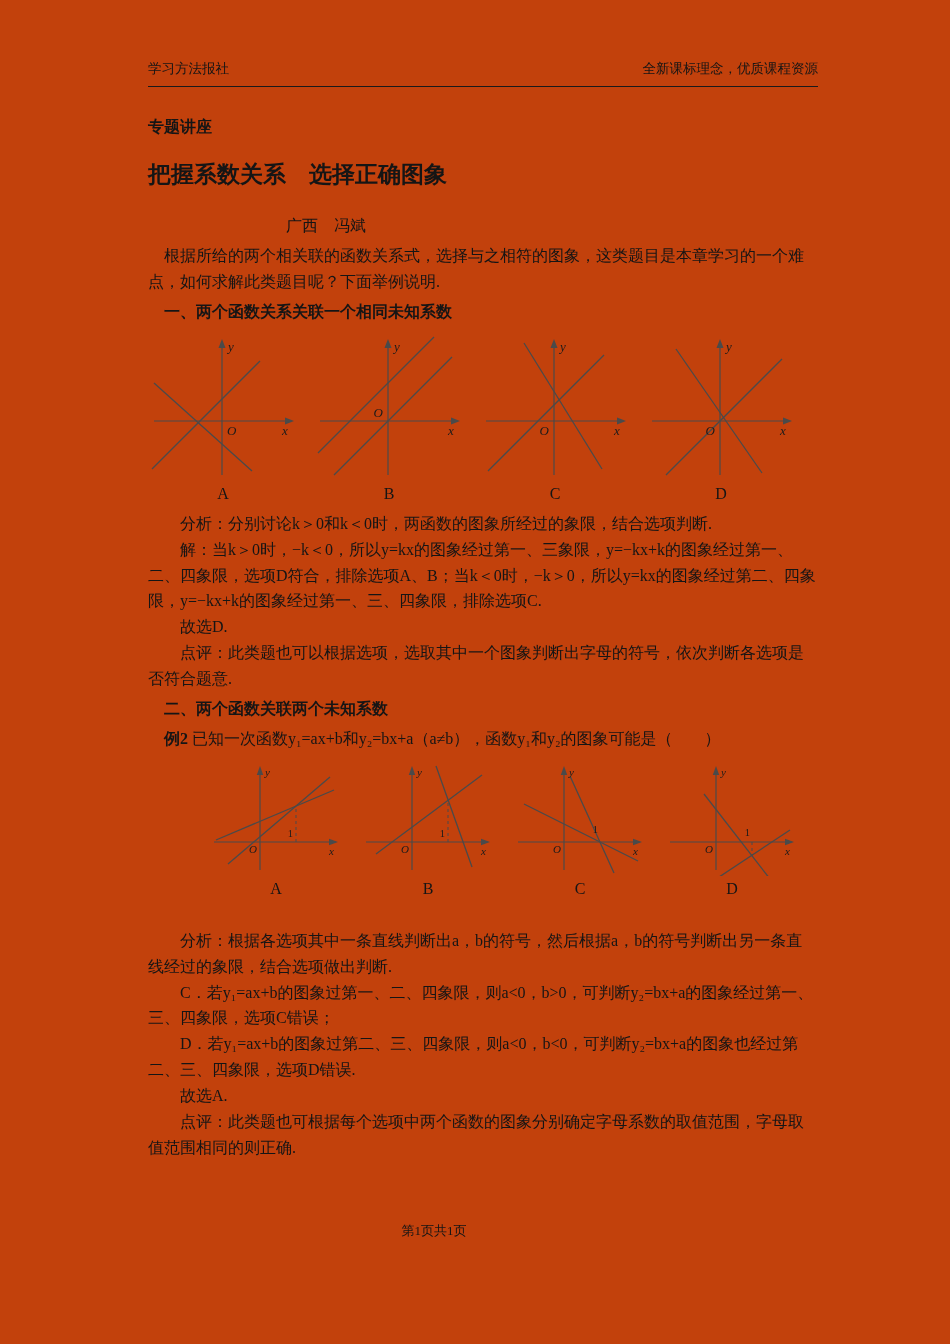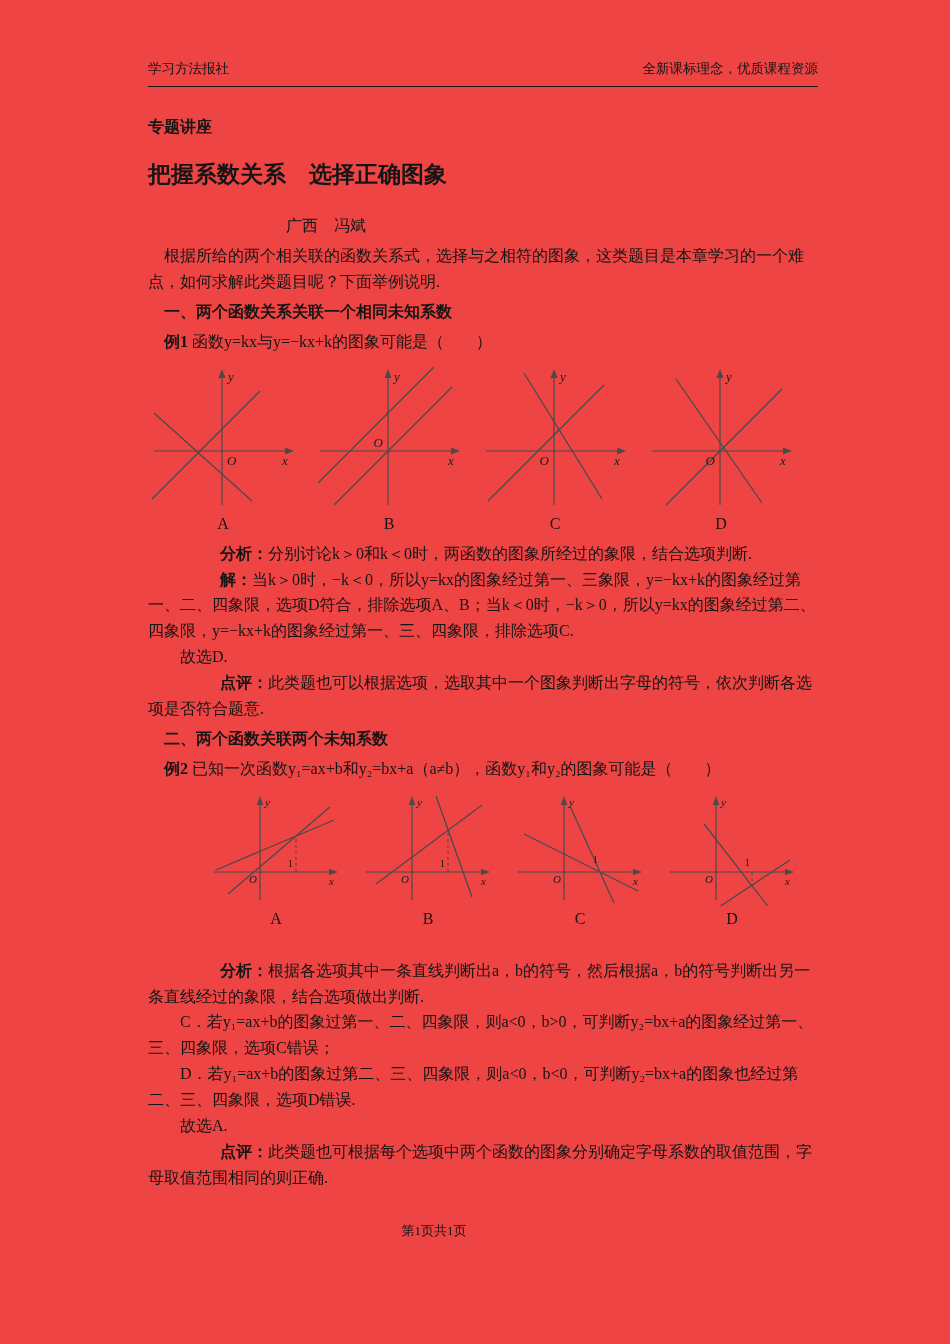--- a/index.html
+++ b/index.html
@@ -2,21 +2,21 @@
 <html><head>
 <meta charset="utf-8">
 <style>
   * { box-sizing: border-box; }
   html, body { margin: 0; padding: 0; }
   body { background: #ffffff; }
   .page {
     position: relative;
     width: 950px;
     height: 1344px;
-    background: #ef4444;
+    background: #c2410c;
     color: #151515;
     font-family: "Liberation Serif", serif;
     font-size: 16px;
   }
   .header {
     position: absolute;
     top: 60px; left: 148px; width: 670px;
     display: flex; justify-content: space-between;
     font-size: 13.5px;
     padding-bottom: 8px;
@@ -28,21 +28,21 @@
     line-height: 1.62;
   }
   .lecture { font-weight: bold; margin: 0 0 16px 0; }
   .title { font-size: 23px; font-weight: bold; margin: 10px 0 20px 0; }
   .author { margin: 0 0 4px 138px; }
   .intro { margin: 0; text-indent: 1em; }
   .sec-heading { font-weight: bold; margin: 4px 0; text-indent: 1em; }
   .example { margin: 0; text-indent: 1em; }
   .ex-label { font-weight: bold; }
   .para { margin: 0; text-indent: 2em; }
-  .plabel { font-weight: bold; margin-left: 40px; }
+  .plabel { font-weight: normal; }
   .graphs1 { display: flex; gap: 16px; margin: 8px 0 4px 0; }
   .graphs2 { display: flex; gap: 20px; margin: 8px 0 26px 62px; }
   .fig { text-align: center; }
   .fig-label { font-size: 16px; margin-top: 0; }
   svg { display: block; }
   svg line.fn { stroke: #4a4a4a; stroke-width: 1.3; }
   svg line.axis { stroke: #4a4a4a; stroke-width: 1.2; }
   svg line.dash { stroke: #4a4a4a; stroke-width: 1; stroke-dasharray: 3,3; }
   svg polygon { fill: #4a4a4a; }
   svg text { fill: #1b1b1b; font-family: "Liberation Serif", serif; font-style: italic; }
@@ -67,21 +67,20 @@
 
   <div class="content">
 
     <p class="lecture">专题讲座</p>
     <h1 class="title">把握系数关系　选择正确图象</h1>
     <p class="author">广西　冯斌</p>
     <p class="intro">根据所给的两个相关联的函数关系式，选择与之相符的图象，这类题目是本章学习的一个难点，如何求解此类题目呢？下面举例说明.</p>
 
     <p class="sec-heading">一、两个函数关系关联一个相同未知系数</p>
 
-    <p class="example"><span class="ex-label">例1</span>&nbsp;<span>函数y=kx与y=−kx+k的图象可能是（　　）</span></p>
 
     <div class="graphs1">
 
       <div class="fig">
         <svg width="150" height="148" viewBox="0 0 150 148">
           <line class="axis" x1="6" y1="88" x2="140" y2="88"></line>
           <polygon points="146,88 137,84.5 137,91.5"></polygon>
           <line class="axis" x1="74" y1="142" x2="74" y2="12"></line>
           <polygon points="74,6 70.5,15 77.5,15"></polygon>
           <line class="fn" x1="4" y1="136" x2="112" y2="28"></line>

